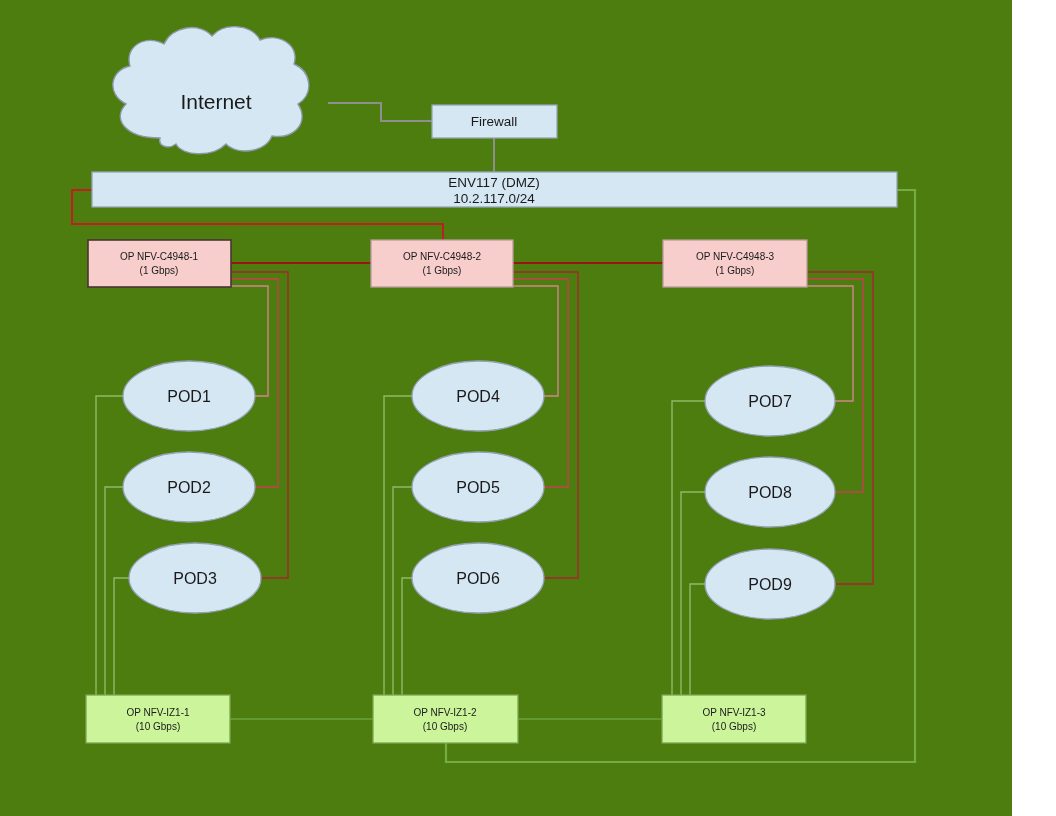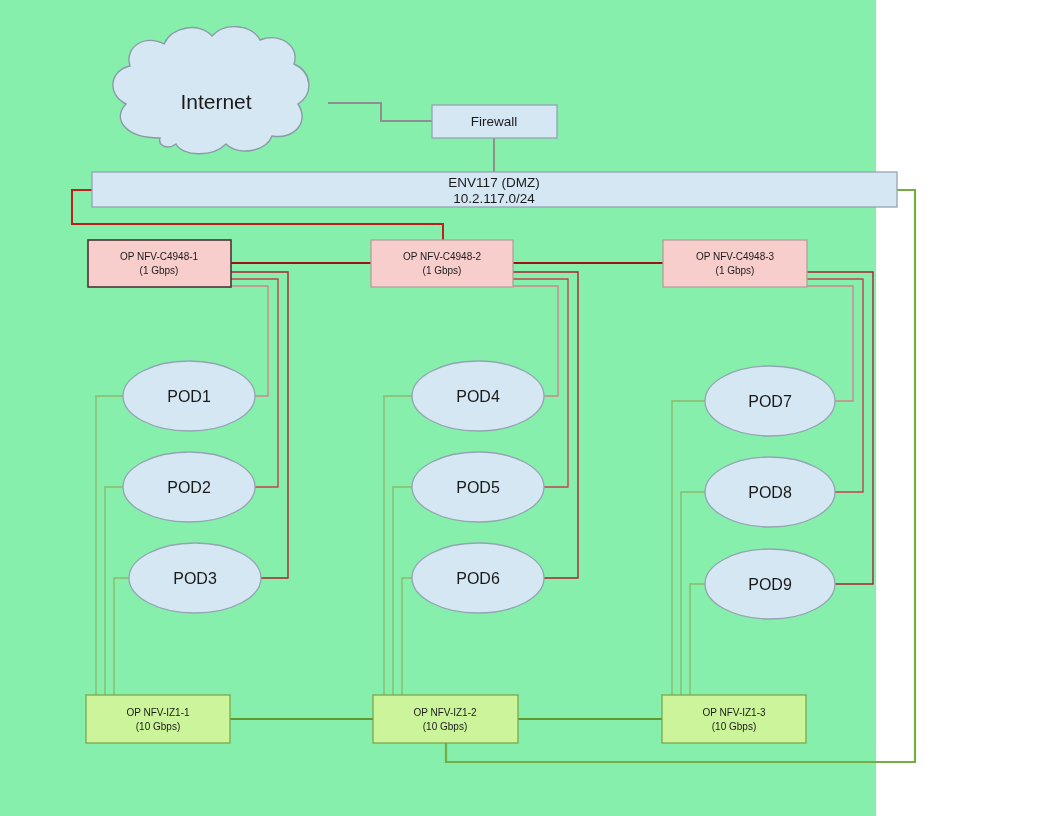--- a/index.html
+++ b/index.html
@@ -1,16 +1,16 @@
 <!DOCTYPE html>
 <html style="--text-color: #1a1a1a; --shape-blue-fill: #d6e7f4; --shape-blue-stroke: #93a4b4; --cloud-stroke: #8a9aa8; --pink-fill: #f8cecc; --pink-stroke: #b89c9c; --pink-stroke-primary: #4a3434; --green-fill: #ccf59b; --green-stroke: #7ca64f; --gray-line: #8f8f8f; --red-trunk: #9a1414; --red-route: #c01f1f; --red-link-dark: #a82531; --red-link-mid: #c4414f; --red-link-light: #d2848c; --green-link: #8fb96a; --green-trunk: #61982f; --green-loop: #76ad43;"><head>
 <meta charset="utf-8">
 <style>
   html,body{margin:0;padding:0;background:#ffffff;}
-  .canvas{width:876px;height:816px;position:relative;background:#86efac;}
+  .canvas{width:1012px;height:816px;position:relative;background:#4d7c0f;}
   svg text{font-family:"Liberation Sans",sans-serif;fill:var(--text-color);}
   .t-lg{font-size:21px;}
   .t-md{font-size:13.5px;}
   .t-pod{font-size:16px;}
   .t-sm{font-size:10px;}
   .blue-shape{fill:var(--shape-blue-fill);stroke:var(--shape-blue-stroke);stroke-width:1.3;}
   .cloud{fill:var(--shape-blue-fill);stroke:var(--cloud-stroke);stroke-width:1.4;}
   .pink-shape{fill:var(--pink-fill);stroke:var(--pink-stroke);stroke-width:1.3;}
   .pink-primary{stroke:var(--pink-stroke-primary);stroke-width:1.6;}
   .green-shape{fill:var(--green-fill);stroke:var(--green-stroke);stroke-width:1.3;}

